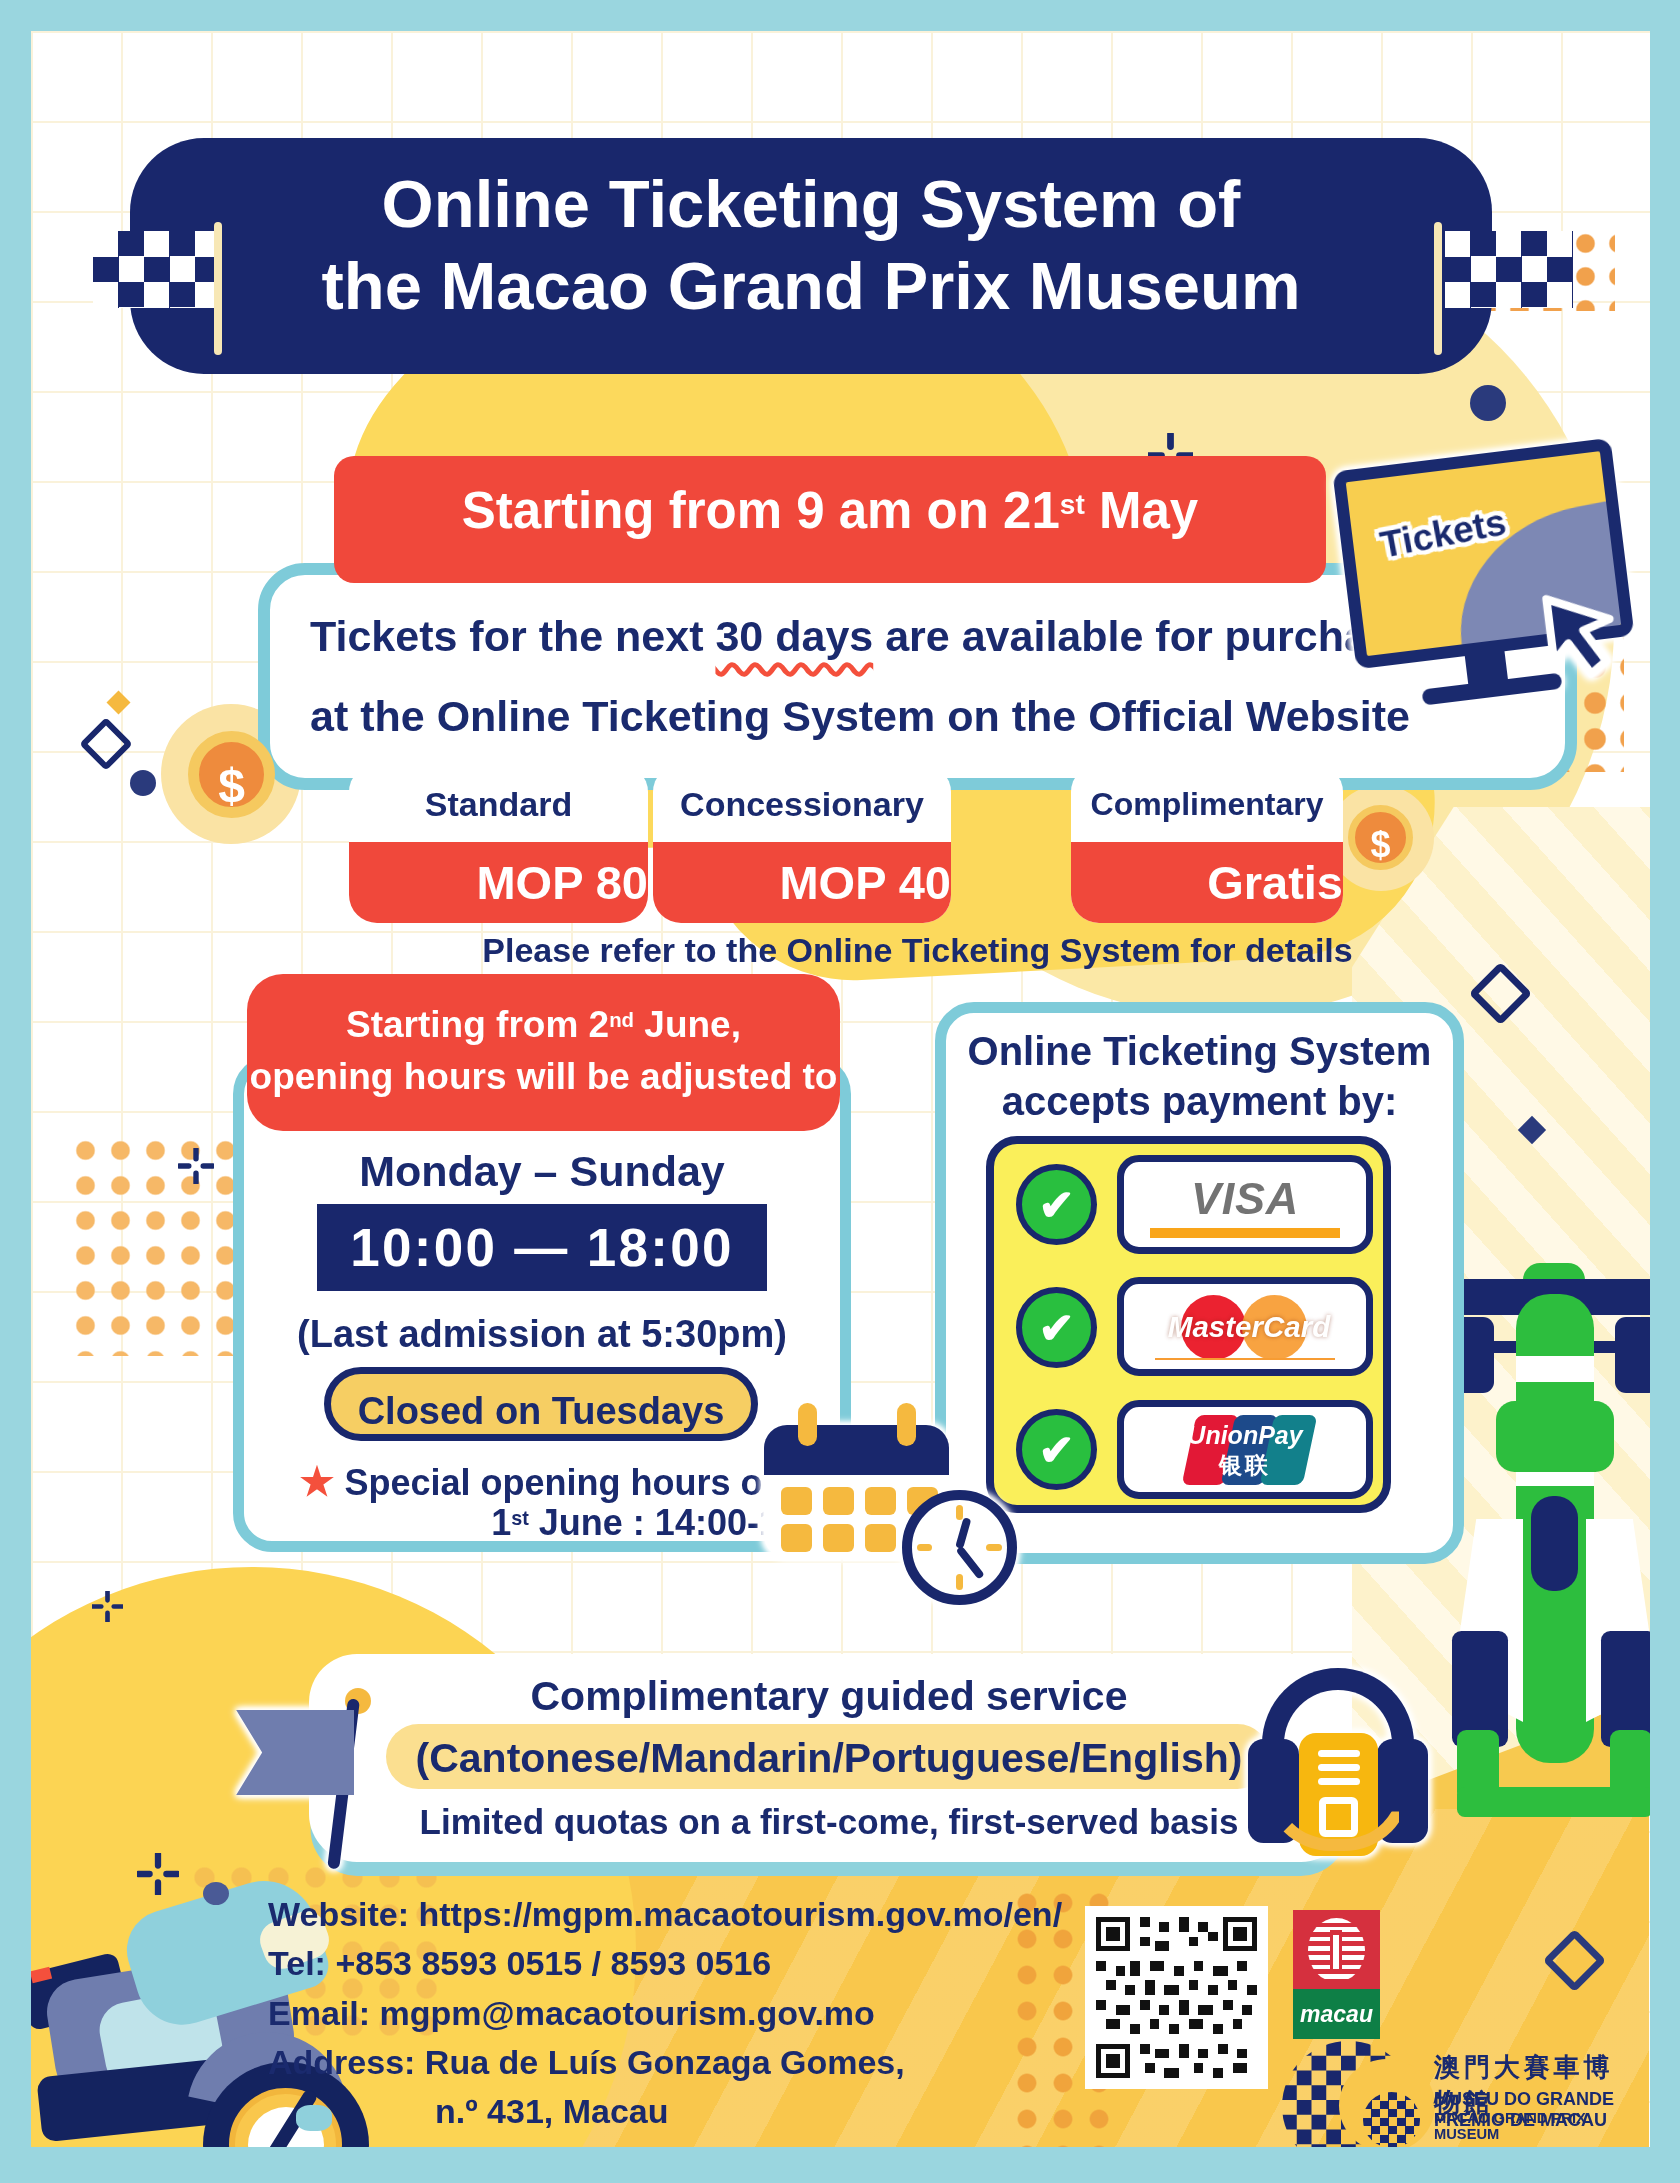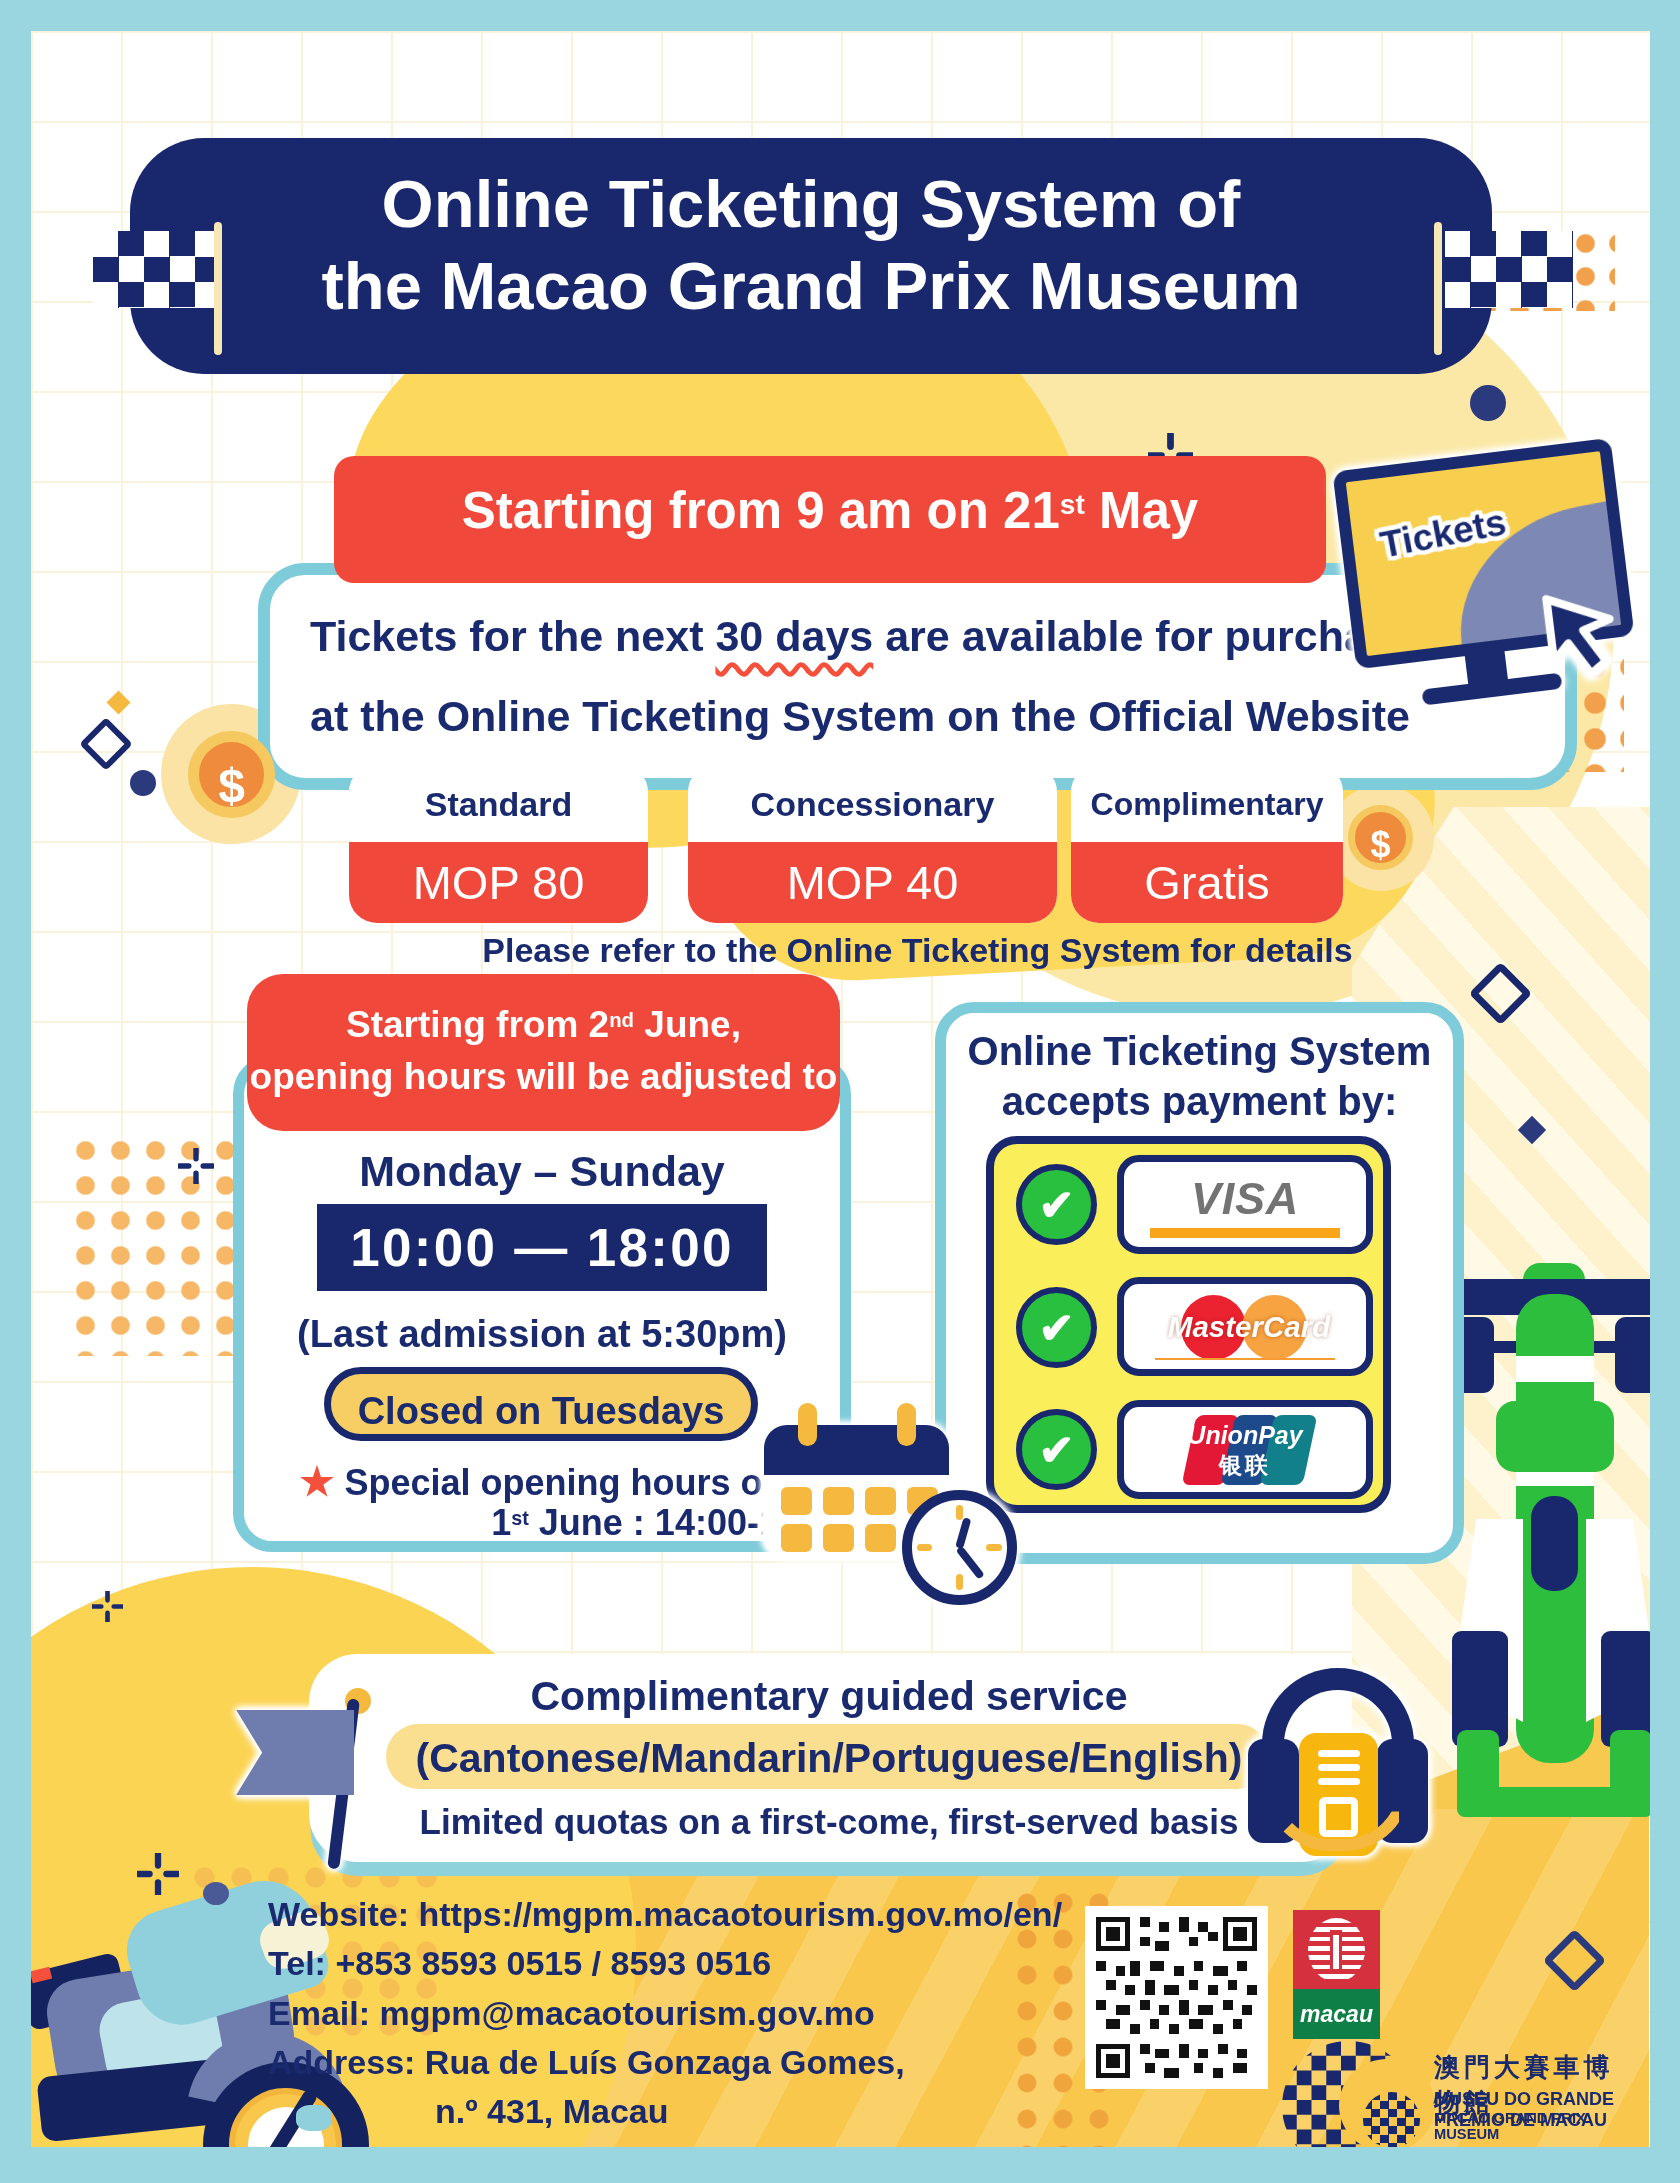--- a/index.html
+++ b/index.html
@@ -16,21 +16,21 @@
     background-size:90px 90px;opacity:.45;}
   .frame{left:0;top:0;right:0;bottom:0;border:31px solid #9AD6DF;border-bottom-width:36px;z-index:40;pointer-events:none;}
   .dots{background-image:radial-gradient(circle,var(--c) var(--r),transparent calc(var(--r) + 1.6px));
         background-size:var(--s) var(--s);}
   .checker{background:conic-gradient(#19276C 0 25%,#fff 0 50%,#19276C 0 75%,#fff 0);background-size:51px 51px;}
   .sup{font-size:.55em;vertical-align:.5em;}
   .wavy{text-decoration:underline wavy #F4503C;text-decoration-thickness:5.4px;text-underline-offset:12.4px;}
   .card{background:#fff;border-radius:28px;overflow:hidden;z-index:6;}
   .card .lbl{height:78px;line-height:81px;text-align:center;font-weight:800;}
   .card .prc{position:absolute;left:0;right:0;bottom:0;height:81px;line-height:81px;
-             background:#F0483B;color:#fff;text-align:center;font-weight:400;font-size:47px;}
+             background:#F0483B;color:#fff;text-align:right;font-weight:700;font-size:47px;}
   .tealbox{background:#fff;border:12.4px solid #7ECBD9;border-radius:47px;z-index:6;box-sizing:border-box;}
   .glow{filter:drop-shadow(0 0 3.1px #fff) drop-shadow(0 0 3.1px #fff) drop-shadow(0 0 2.3px #fff);}
   .pill{border:7px solid #19276C;border-radius:47px;background:#F6CE63;}
   svg{display:block;}
 </style>
 </head>
 <body>
 
 <div id="page">
 
@@ -117,21 +117,21 @@
   </div>
 
   <div class="abs" style="left:161px;top:704px;width:140px;height:140px;border-radius:50%;background:#FAE3A4;z-index:5;"></div>
   <div class="abs ctr b" style="left:188px;top:731px;width:87px;height:87px;border-radius:50%;background:#EE8B3D;border:11px solid #F5C95F;
               color:#fff;font-size:48px;line-height:87px;z-index:6;box-sizing:border-box;"><span>$</span></div>
 
   <div class="abs card" style="left:349px;top:764px;width:299px;height:159px;">
     <div class="lbl navy" style="font-size:34px;">Standard</div>
     <div class="prc">MOP 80</div>
   </div>
-  <div class="abs card" style="left:688px;top:764px;width:369px;height:159px;">
+  <div class="abs card" style="left:653px;top:764px;width:298px;height:159px;">
     <div class="lbl navy" style="font-size:34px;">Concessionary</div>
     <div class="prc">MOP 40</div>
   </div>
   <div class="abs card" style="left:1071px;top:764px;width:272px;height:159px;">
     <div class="lbl navy" style="font-size:32px;">Complimentary</div>
     <div class="prc">Gratis</div>
   </div>
 
   <div class="abs" style="left:1328px;top:785px;width:106px;height:106px;border-radius:50%;background:#FAE3A4;z-index:5;"></div>
   <div class="abs ctr b" style="left:1348px;top:805px;width:65px;height:65px;border-radius:50%;background:#EE8B3D;border:7.8px solid #F5C95F;

